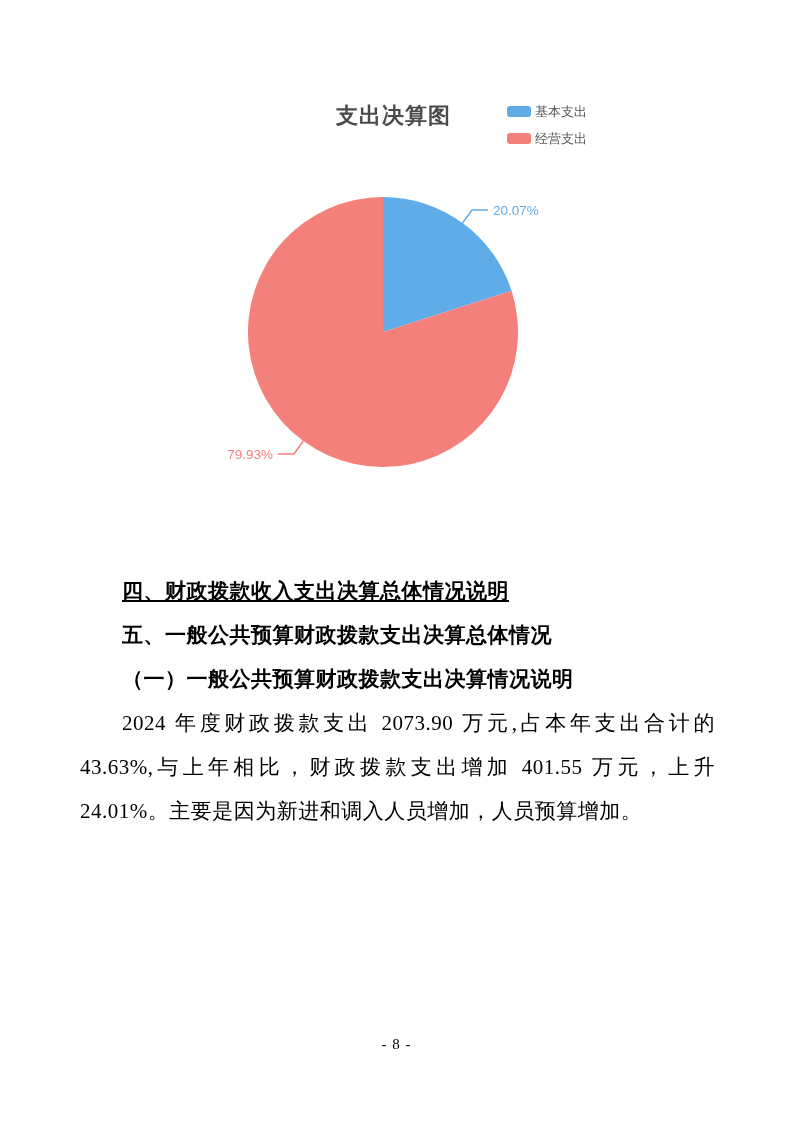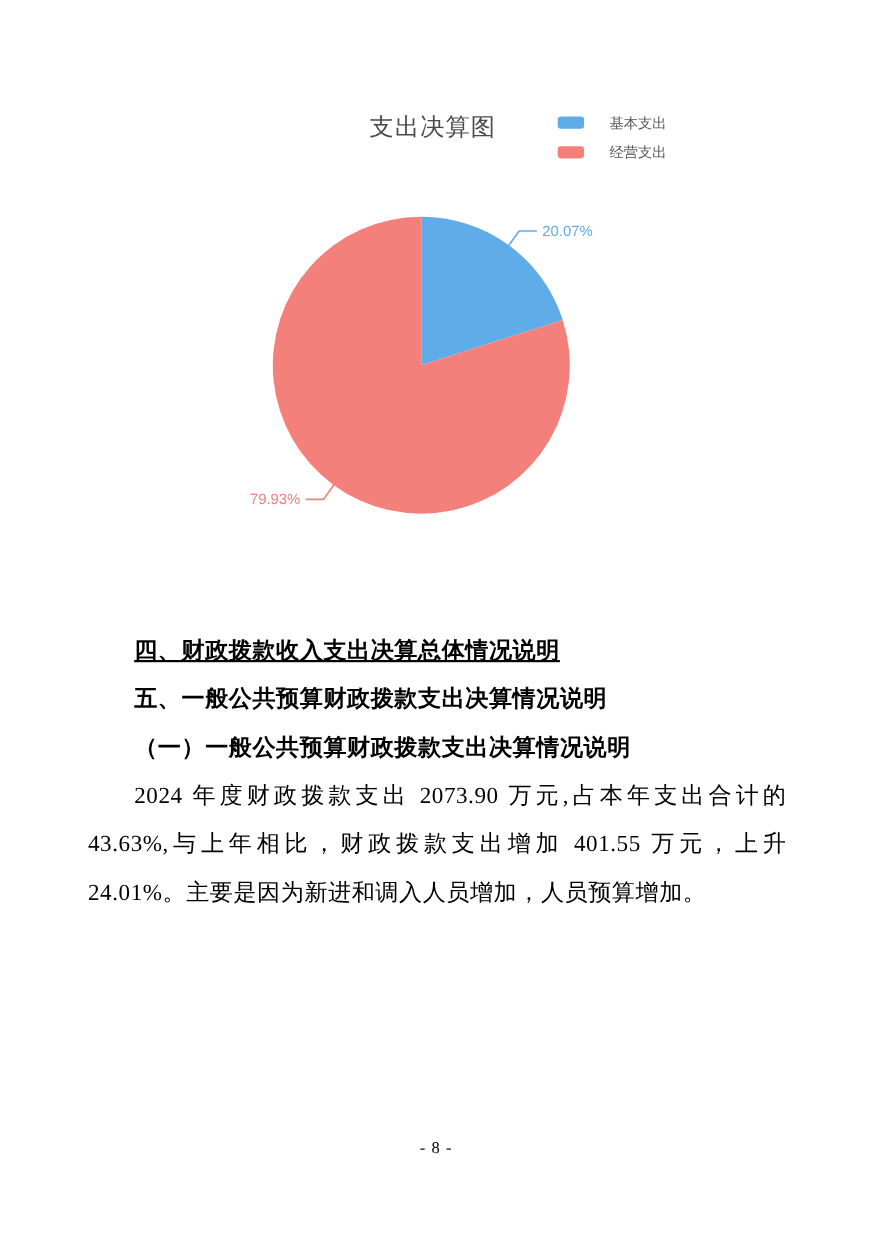--- a/index.html
+++ b/index.html
@@ -35,21 +35,21 @@
   .chart {
     position: relative;
     height: 455px;
     width: 635px;
   }
   .chart-title {
     position: absolute;
     left: 256px; top: 4px;
     font-family: "Liberation Sans", "DejaVu Sans", sans-serif;
     font-size: 22px;
-    font-weight: 400;
+    font-weight: 700;
     color: #4a4a4a;
     letter-spacing: 1px;
   }
   .legend {
     position: absolute;
     left: 427px; top: 9px;
   }
   .legend-item {
     display: flex;
     align-items: center;
@@ -59,21 +59,21 @@
   .legend-swatch {
     display: inline-block;
     width: 24px; height: 11px;
     border-radius: 3px;
     flex: 0 0 auto;
   }
   .legend-label {
     font-family: "Liberation Sans", "DejaVu Sans", sans-serif;
     font-size: 13px;
     color: #555555;
-    margin-left: 23px;
+    margin-left: 4px;
     line-height: 11px;
     white-space: nowrap;
   }
   svg.pie-svg { position: absolute; left: 0; top: 0; }
   svg.pie-svg text.pct {
     font-family: "Liberation Sans", "DejaVu Sans", sans-serif;
     font-size: 13.5px;
   }
   .footer {
     position: absolute;
@@ -110,21 +110,21 @@
         <text x="413.0" y="117.5" text-anchor="start" fill="#60ACE8" class="pct">20.07%</text>
         <path d="M 303 235 L 431.57 193.85 A 135 135 0 1 1 303.00 100.00 Z" fill="#F4807C"></path>
         <polyline points="223.4,344.0 214.0,357.0 198.0,357.0" fill="none" stroke="#F4807C" stroke-width="1.5"></polyline>
         <text x="193.0" y="361.5" text-anchor="end" fill="#F4807C" class="pct">79.93%</text>
       </svg>
   </div>
 
   <h3 class="sec-heading first-heading">四、财政拨款收入支出决算总体情况说明</h3>
 
 
-  <h3 class="sec-heading">五、一般公共预算财政拨款支出决算情况说明</h3>
+  <h3 class="sec-heading">五、一般公共预算财政拨款支出决算总体情况</h3>
 
   <h3 class="sec-heading">（一）一般公共预算财政拨款支出决算情况说明</h3>
 
   <p class="body-text indent">2024 年度财政拨款支出 2073.90 万元,占本年支出合计的 43.63%,与上年相比，财政拨款支出增加 401.55 万元，上升 24.01%。主要是因为新进和调入人员增加，人员预算增加。</p>
 
 </div>
 
 <div class="footer">- 8 -</div>
 
 </body></html>

